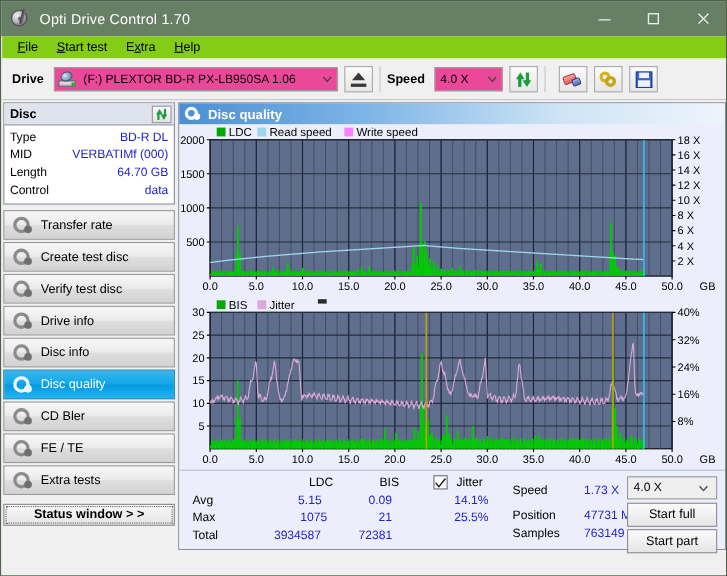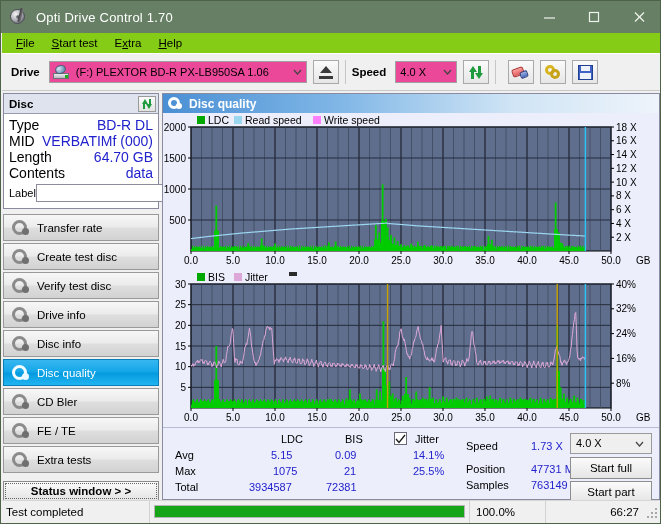--- a/index.html
+++ b/index.html
@@ -205,21 +205,21 @@
   }
   .disc-head .t { font-weight: bold; font-size: 11.5px; }
   .disc-head .b {
     width: 18px; height: 16px; border: 1px solid #9a9a9a;
     background: linear-gradient(#fafafa,#e2e2e2);
     display:flex;align-items:center;justify-content:center;
   }
   .disc-rows { padding: 3px 5px 4px 5px; }
   .drow {
     display: flex; justify-content: space-between; align-items: center;
-    height: 16px; font-size: 14px;
+    height: 16px; font-size: 11px;
   }
   .drow .k { color: #000; }
   .drow .v { color: #2222cc; }
   .labelrow { display:flex; align-items:center; height: 22px; margin-top:1px; }
   .labelrow .k { width: 42px; font-size: 11px; }
   .label-input {
     flex: 1; height: 18px; background: #ffffff;
     border: 1px solid #8c8c9c; margin-right: 3px;
   }
   .cd-btn {
@@ -484,29 +484,22 @@
         </div>
         <div class="drow">
           <span class="k">MID</span>
           <span class="v">VERBATIMf (000)</span>
         </div>
         <div class="drow">
           <span class="k">Length</span>
           <span class="v">64.70 GB</span>
         </div>
         <div class="drow">
-          <span class="k">Contents</span>
+          <span class="k">Control</span>
           <span class="v">data</span>
-        </div>
-        <div class="labelrow">
-          <span class="k">Label</span>
-          <input class="label-input" type="text" value="" style="">
-          <div class="cd-btn">
-            <div class="cd-mini"></div>
-          </div>
         </div>
       </div>
     </div>
 
     <div class="navlist">
       <div class="nav-btn">
         <span class="nav-ico">
             <span class="ring"></span>
             <span class="dot"></span>
           </span>
@@ -1897,31 +1890,13 @@
           <svg width="9" height="6" viewBox="0 0 9 6">
               <polyline points="1,1 4.5,5 8,1" fill="none" stroke="#444" stroke-width="1.2"></polyline>
             </svg>
         </div>
       </div>
       <div class="abtn" style="left:407px; top:29px;">Start full</div>
       <div class="abtn" style="left:407px; top:53px;">Start part</div>
     </div>
   </div>
 
-  <div class="statusbar">
-    <div class="sb-cell sb-msg">Test completed</div>
-    <div class="sb-cell sb-prog">
-      <div class="progbar">
-        <div class="fill" id="progfill" style="width: 100%;"></div>
-      </div>
-    </div>
-    <div class="sb-cell sb-pct">100.0%</div>
-    <div class="sb-cell sb-time">66:27</div>
-    <div class="grip">
-      <i style="left:8px;top:8px"></i>
-        <i style="left:4px;top:8px"></i>
-        <i style="left:8px;top:4px"></i>
-      <i style="left:0px;top:8px"></i>
-        <i style="left:4px;top:4px"></i>
-        <i style="left:8px;top:0px"></i>
-    </div>
-  </div>
 </div>
 
 </body></html>

